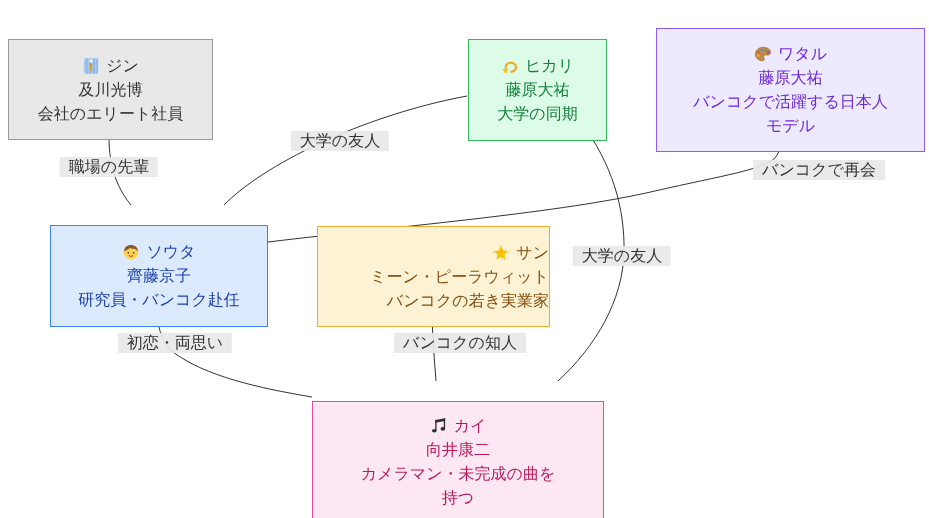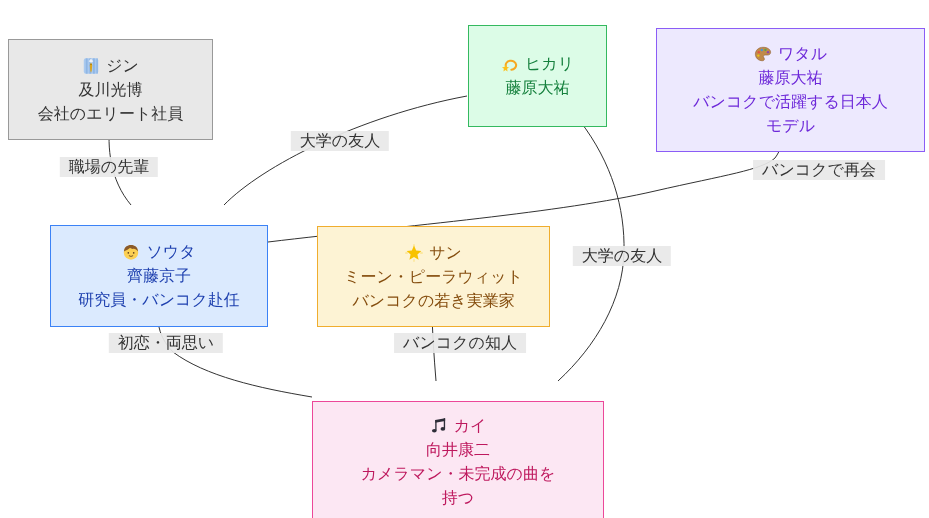--- a/index.html
+++ b/index.html
@@ -47,31 +47,32 @@
               <polygon points="10,2 7.5,4.6 10,6.4 12.5,4.6" fill="#eef2f8"></polygon>
               <polygon points="10,6.2 8.6,9 9.2,15.3 10,17.6 10.8,15.3 11.4,9" fill="#d9a520"></polygon>
               <rect x="8.9" y="7.6" width="2.2" height="1.2" fill="#b8860b"></rect>
             </svg>
           </span>
           <span>ジン</span>
         </div>
         <div>及川光博</div>
         <div>会社のエリート社員</div>
       </div>
-      <div class="node" style="left: 468px; top: 5px; width: 139px; height: 102px; background: rgb(220, 252, 231); border-color: rgb(52, 185, 95); color: rgb(21, 128, 61);">
+      <div class="node" style="left: 468px; top: 19px; width: 139px; height: 102px; background: rgb(220, 252, 231); border-color: rgb(52, 185, 95); color: rgb(21, 128, 61);">
         <div class="title-row">
           <span class="icon">
             <svg width="18" height="18" viewBox="0 0 20 20">
               <path d="M5.4,12.5 A5.8,5 0 1 1 11.5,16.3" fill="none" stroke="#f6a820" stroke-width="2.3" stroke-linecap="round"></path>
               <polygon points="5,10.8 6.1,13.3 8.9,13.7 6.8,15.4 7.3,18.2 5,16.8 2.7,18.2 3.2,15.4 1.1,13.7 3.9,13.3" fill="#fcc21b"></polygon>
             </svg>
           </span>
           <span>ヒカリ</span>
         </div>
         <div>藤原大祐</div>
+        <div>大学の同期</div>
       </div>
       <div class="node" style="left: 656px; top: 8px; width: 269px; height: 124px; background: rgb(237, 233, 254); border-color: rgb(139, 92, 246); color: rgb(109, 40, 217);">
         <div class="title-row">
           <span class="icon">
             <svg width="18" height="18" viewBox="0 0 20 20">
               <path d="M10,2.5 C5,2.5 1.5,6 1.5,10.2 C1.5,14.4 5,17.5 9.3,17.5 C10.8,17.5 11.6,16.6 11.6,15.6 C11.6,14.2 10.4,13.9 10.4,12.9 C10.4,11.9 11.3,11.2 12.5,11.2 L15.2,11.2 C17.1,11.2 18.5,9.9 18.5,8.1 C18.5,4.8 14.7,2.5 10,2.5 Z" fill="#c08a4b" stroke="#8a5a2b" stroke-width="0.6"></path>
               <circle cx="5.3" cy="8" r="1.3" fill="#e5533d"></circle>
               <circle cx="8.7" cy="5.6" r="1.3" fill="#4a90d9"></circle>
               <circle cx="12.7" cy="5.4" r="1.3" fill="#57a64a"></circle>
               <circle cx="15.6" cy="8" r="1.3" fill="#8e44ad"></circle>
@@ -93,21 +94,21 @@
               <circle cx="7" cy="11" r="0.9" fill="#5a3b1e"></circle>
               <circle cx="13" cy="11" r="0.9" fill="#5a3b1e"></circle>
               <path d="M8,14.3 Q10,15.9 12,14.3" fill="none" stroke="#5a3b1e" stroke-width="0.9" stroke-linecap="round"></path>
             </svg>
           </span>
           <span>ソウタ</span>
         </div>
         <div>齊藤京子</div>
         <div>研究員・バンコク赴任</div>
       </div>
-      <div class="node" style="left: 317px; top: 206px; width: 233px; height: 101px; background: rgb(253, 243, 212); border-color: rgb(240, 173, 46); color: rgb(133, 77, 14);">
+      <div class="node" style="left: 317px; top: 206px; width: 233px; height: 101px; background: rgb(253, 243, 212); border-color: rgb(240, 173, 46); color: rgb(133, 77, 14); align-items: flex-end;">
         <div class="title-row">
           <span class="icon">
             <svg width="18" height="18" viewBox="0 0 20 20">
               <g stroke="#fce38a" stroke-width="1.4" stroke-linecap="round">
                 <line x1="10" y1="0.8" x2="10" y2="2.6"></line>
                 <line x1="10" y1="17.4" x2="10" y2="19.2"></line>
                 <line x1="0.8" y1="10" x2="2.6" y2="10"></line>
                 <line x1="17.4" y1="10" x2="19.2" y2="10"></line>
               </g>
               <polygon points="10,1.8 12.4,7.2 18.2,7.8 13.8,11.7 15.1,17.5 10,14.4 4.9,17.5 6.2,11.7 1.8,7.8 7.6,7.2" fill="#f8c200"></polygon>
@@ -134,16 +135,16 @@
         <div>向井康二</div>
         <div>カメラマン・未完成の曲を</div>
         <div>持つ</div>
       </div>
     </div>
   <div class="labels-layer">
       <div class="edge-label" style="left: 109px; top: 167px;">職場の先輩</div>
       <div class="edge-label" style="left: 340px; top: 141px;">大学の友人</div>
       <div class="edge-label" style="left: 783px; top: 170px; margin-left: 36px;">バンコクで再会</div>
       <div class="edge-label" style="left: 622px; top: 256px;">大学の友人</div>
-      <div class="edge-label" style="left: 166px; top: 343px;">初恋・両思い</div>
+      <div class="edge-label" style="left: 175px; top: 343px;">初恋・両思い</div>
       <div class="edge-label" style="left: 432px; top: 343px; margin-left: 28px;">バンコクの知人</div>
     </div>
 </div>
 
 </body></html>

